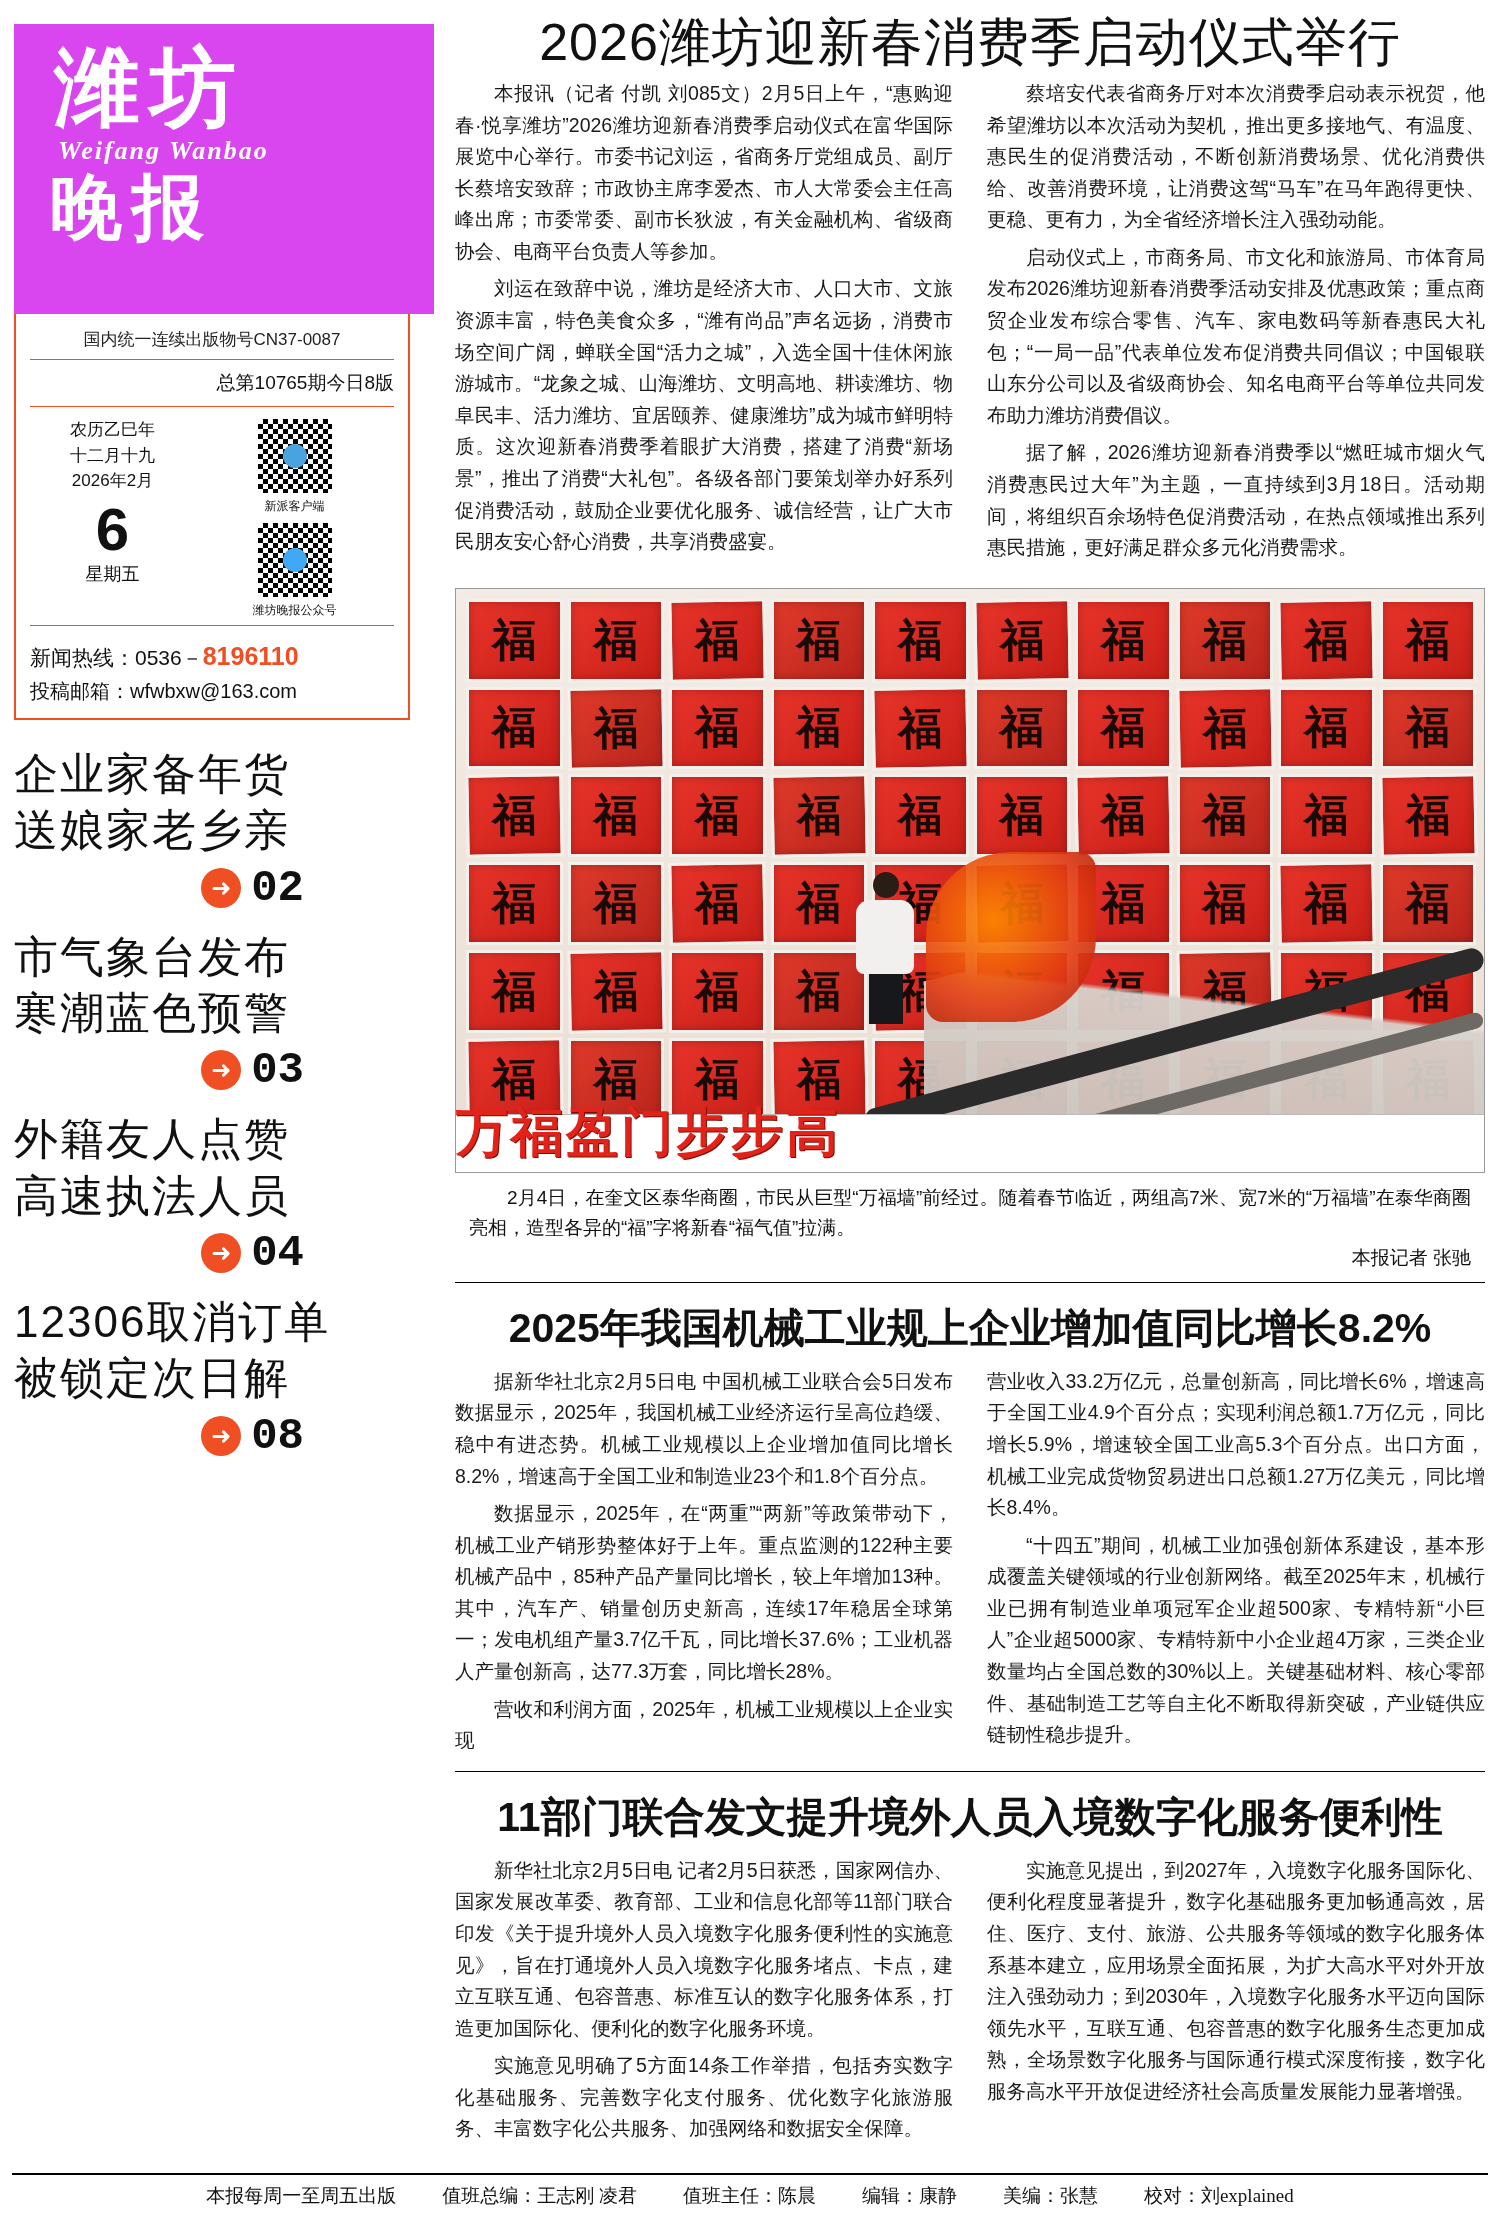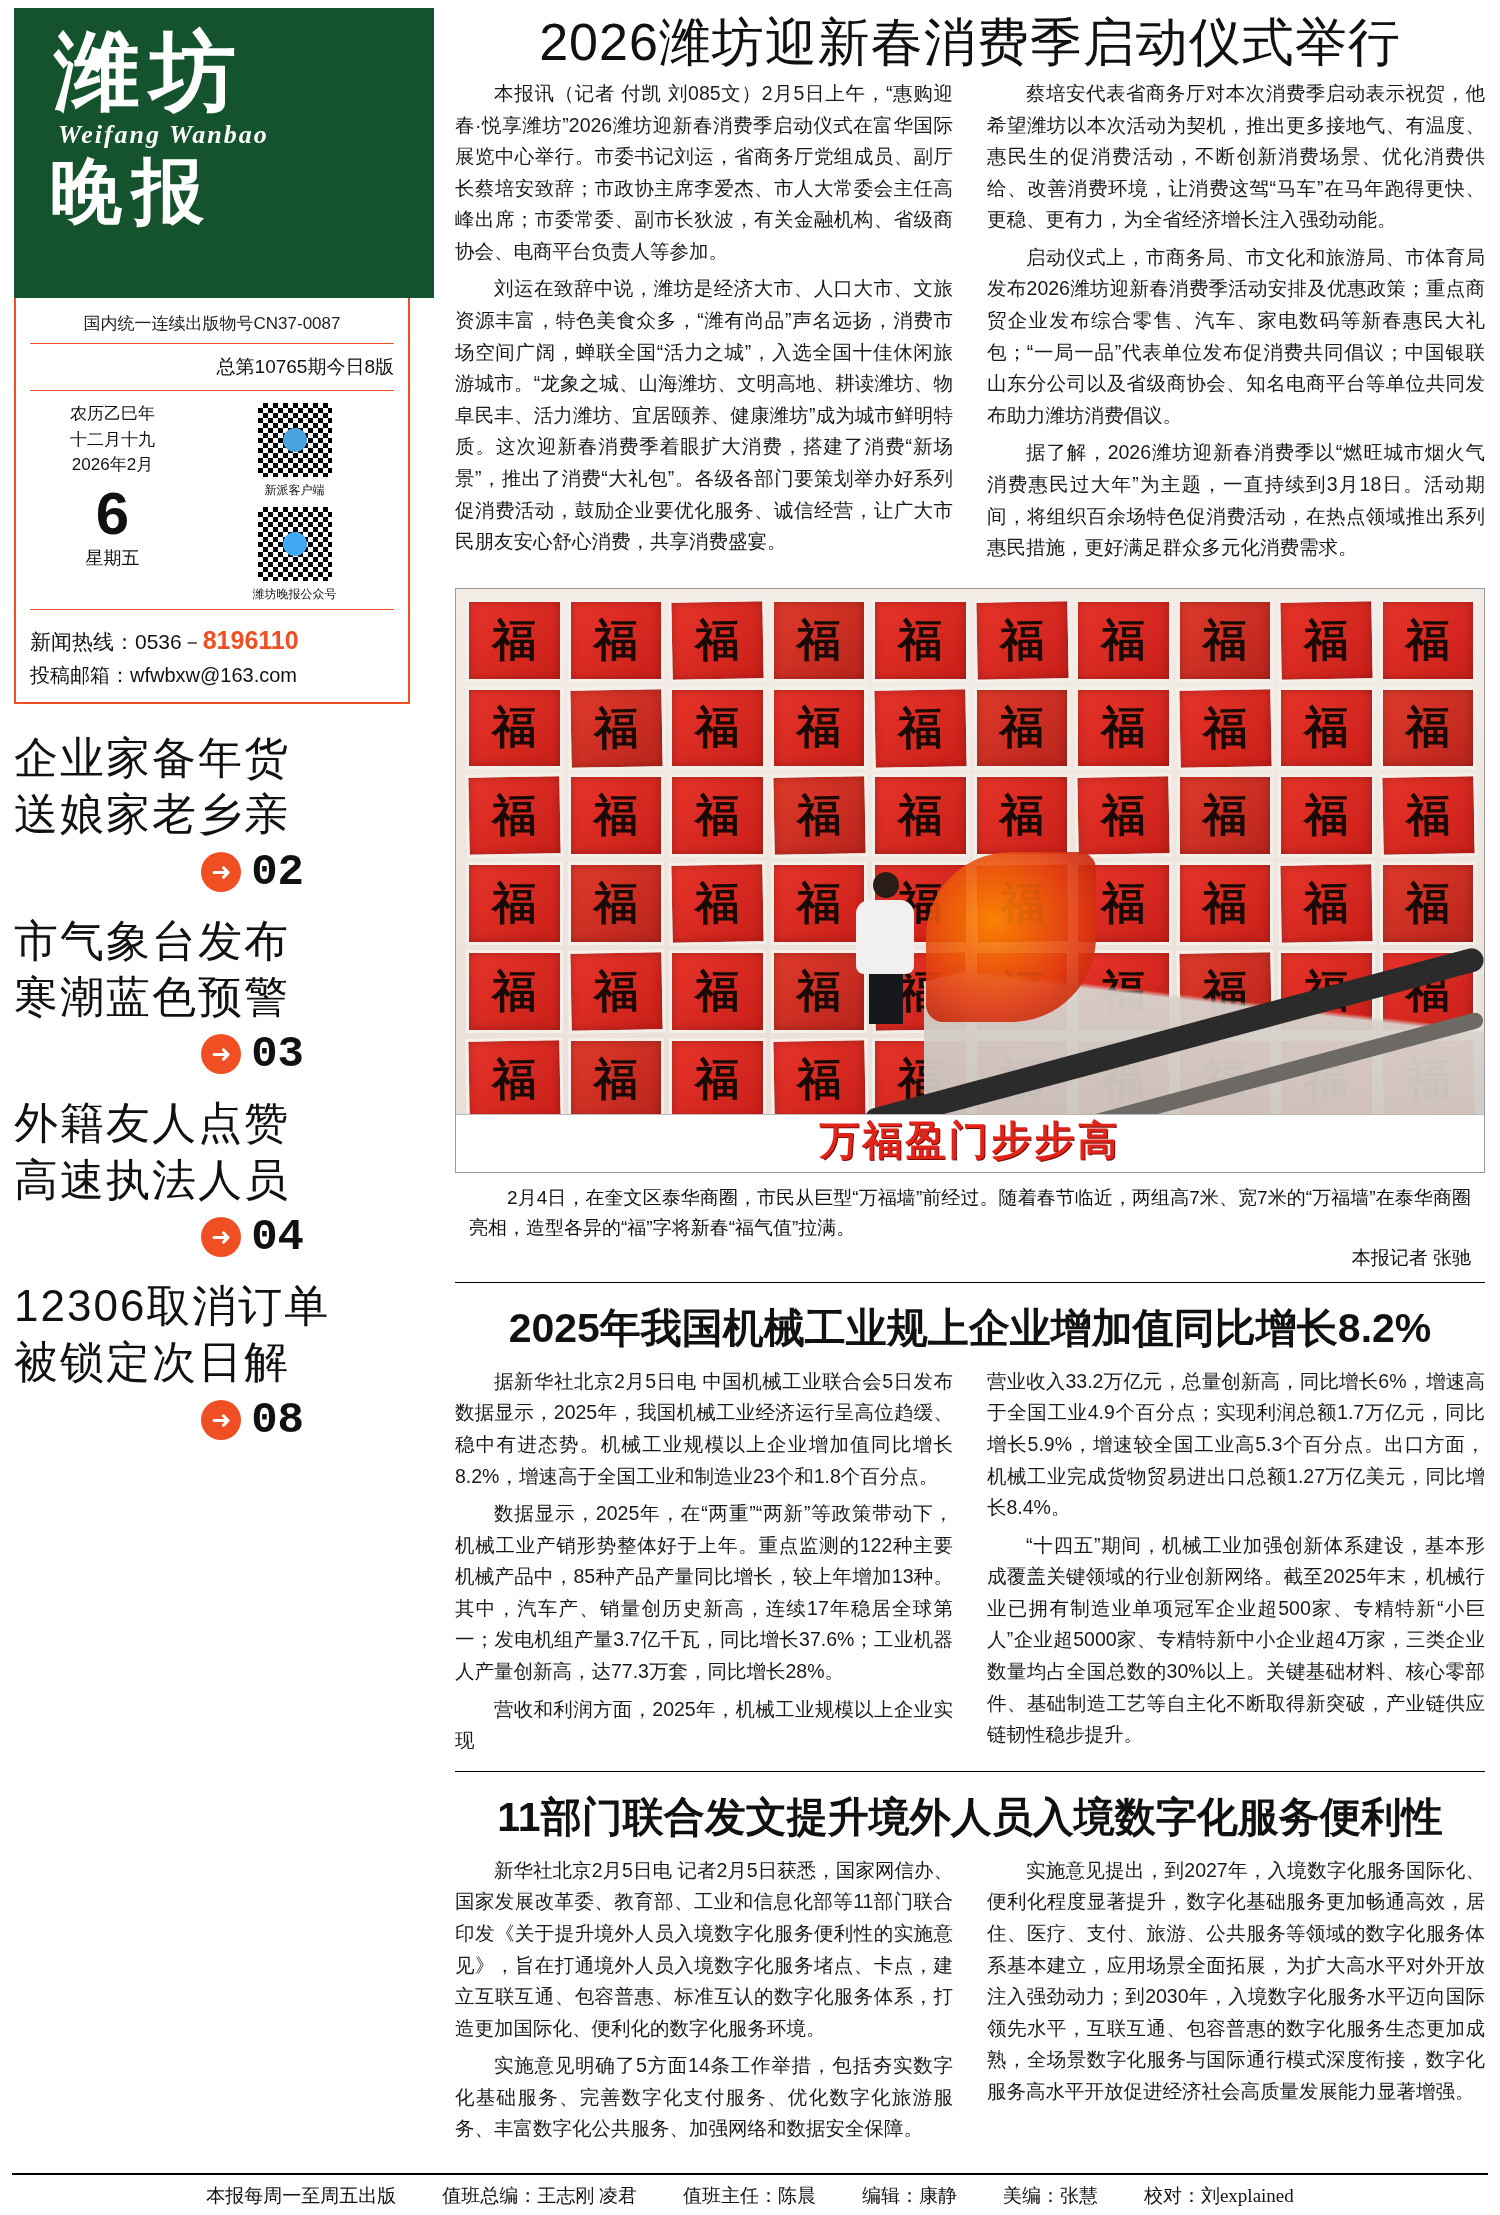--- a/index.html
+++ b/index.html
@@ -19,26 +19,27 @@
     position: relative;
     padding: 8px 12px 0 12px;
   }
   .masthead-col {
     position: absolute;
     left: 14px;
     top: 8px;
     width: 420px;
   }
   .nameplate {
-    background: #14532d;
+    background: #d946ef;
     color: #fff;
     width: 420px;
     height: 290px;
     position: relative;
     padding: 14px 18px;
+    margin-top: 16px;
   }
   .np-top {
     font-family: "Liberation Sans", sans-serif;
     font-weight: bold;
     font-size: 86px;
     letter-spacing: 10px;
     line-height: 1.0;
     margin-top: 6px;
     margin-left: 22px;
   }
@@ -306,24 +307,23 @@
     position: absolute;
     left: 0; bottom: 0;
     width: 1030px;
     height: 58px;
     background: #fff;
     border-top: 1px solid #bbb;
   }
   .photo-title {
     position: absolute;
     left: 0; right: 0; bottom: 4px;
-    text-align: center;
-    font-family: "Liberation Sans", sans-serif;
-    font-weight: bold;
-    font-size: 40px;
+    font-family: "Liberation Sans", sans-serif;
+    font-weight: bold;
+    font-size: 52px;
     letter-spacing: 3px;
     color: #e2231a;
     text-shadow: 1px 1px 0 #7a0d06;
   }
   .photo-cap {
     font-family: "Liberation Sans", sans-serif;
     font-size: 19px;
     line-height: 1.6;
     text-align: justify;
     margin: 10px 14px 0 14px;

